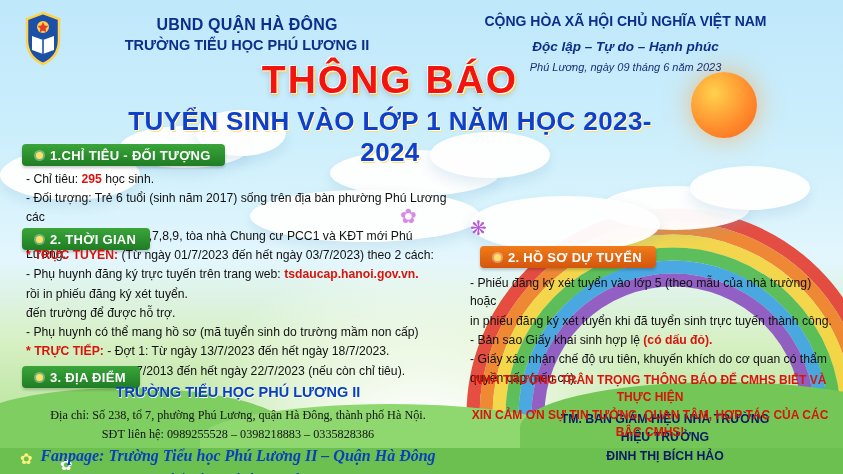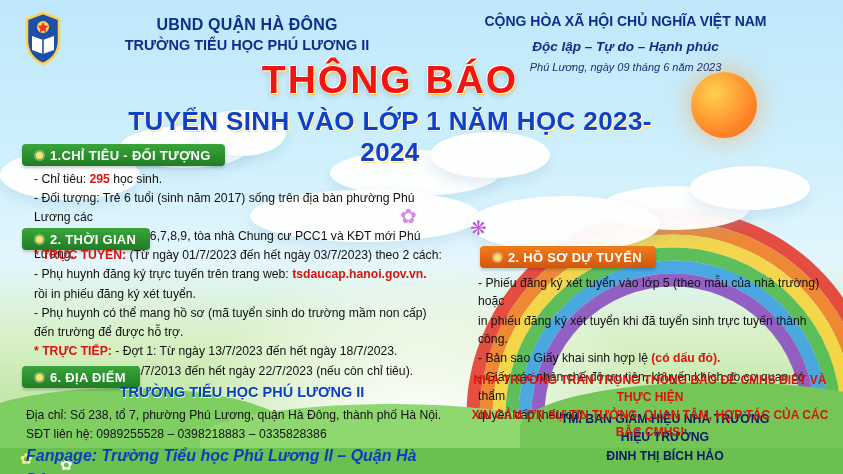--- a/index.html
+++ b/index.html
@@ -75,30 +75,30 @@
   .b1 { left:22px; top:144px; background:linear-gradient(#3aa53a,#1f7d24); }
   .b2 { left:22px; top:228px; background:linear-gradient(#3aa53a,#1f7d24);align-items:center; }
   .b3 { left:22px; top:366px; background:linear-gradient(#3aa53a,#1f7d24); }
   .b4 { left:480px; top:246px; background:linear-gradient(#f07c1a,#d4560d); }
   .banner .dot {
     width:7px;height:7px;border-radius:50%;background:#ffe169;margin-right:7px;
     box-shadow:0 0 0 2px rgba(255,255,255,.35);
   }
   
   .blk { position:absolute; font-size:12.2px; color:#111; line-height:1.5; }
-  .blk p { margin:0 0 1px 8px; }
+  .blk p { margin:0 0 1px 0; }
   .red { color:#d9140c; font-weight:bold; }
   #sec1 { left:26px; top:170px; width:424px; }
   #sec2 { left:26px; top:246px; width:444px; }
   #sec3 { left:18px; top:382px; width:440px; text-align:center; }
   #sec3 .school {
     color:#0a3fbe; font-weight:bold; font-size:14.5px; margin-bottom:2px;
     text-shadow: .5px .5px 0 #fff;
   }
-  #sec3 .line { text-align:left; }
+  #sec3 .line { text-align:center;font-family:Liberation Serif, serif; }
   #sec3 .fanpage { color:#0a3fbe; font-weight:bold; font-style:italic; font-size:16px;}
   #sec3 .web { color:#0a3fbe; font-weight:bold; font-style:italic; font-size:12px;}
   #sec4 { left:470px; top:274px; width:362px; }
   #closing {
     position:absolute; left:464px; top:372px; width:372px; text-align:center;
     font-size:12px; color:#d9140c; font-weight:bold; line-height:1.45;
   }
   #sign {
     position:absolute; left:500px; top:410px; width:330px; text-align:center;
     font-size:12.3px; color:#0a1a66; font-weight:bold; line-height:1.5;
@@ -186,31 +186,31 @@
     <span>2. THỜI GIAN</span>
   </div>
   <div class="blk" id="sec2">
     <p>
       <span class="red">* TRỰC TUYẾN:</span><span> (Từ ngày 01/7/2023 đến hết ngày 03/7/2023) theo 2 cách:</span>
     </p>
     <p>
       <span>- Phụ huynh đăng ký trực tuyến trên trang web: </span><span class="red">tsdaucap.hanoi.gov.vn.</span>
     </p>
     <p>rồi in phiếu đăng ký xét tuyển.</p>
+    <p>đến trường để được hỗ trợ.</p>
     <p>- Phụ huynh có thể mang hồ sơ (mã tuyển sinh do trường mầm non cấp)</p>
-    <p>đến trường để được hỗ trợ.</p>
     <p>
       <span class="red">* TRỰC TIẾP:</span><span> - Đợt 1: Từ ngày 13/7/2023 đến hết ngày 18/7/2023.</span>
     </p>
     <p>- Đợt 2: Từ ngày 21/7/2013 đến hết ngày 22/7/2023 (nếu còn chỉ tiêu).</p>
   </div>
 
   <div class="banner b3">
     <span class="dot"></span>
-    <span>6. ĐỊA ĐIỂM</span>
+    <span>3. ĐỊA ĐIỂM</span>
   </div>
   <div class="blk" id="sec3">
     <p class="school">TRƯỜNG TIỂU HỌC PHÚ LƯƠNG II</p>
     <p class="line">Địa chỉ: Số 238, tổ 7, phường Phú Lương, quận Hà Đông, thành phố Hà Nội.</p>
     <p class="line">SĐT liên hệ: 0989255528 – 0398218883 – 0335828386</p>
     <p class="fanpage line">Fanpage: Trường Tiểu học Phú Lương II – Quận Hà Đông</p>
     <p class="web line">Website: http://phuluong2.edu.vn</p>
   </div>
 
   <div class="banner b4">

